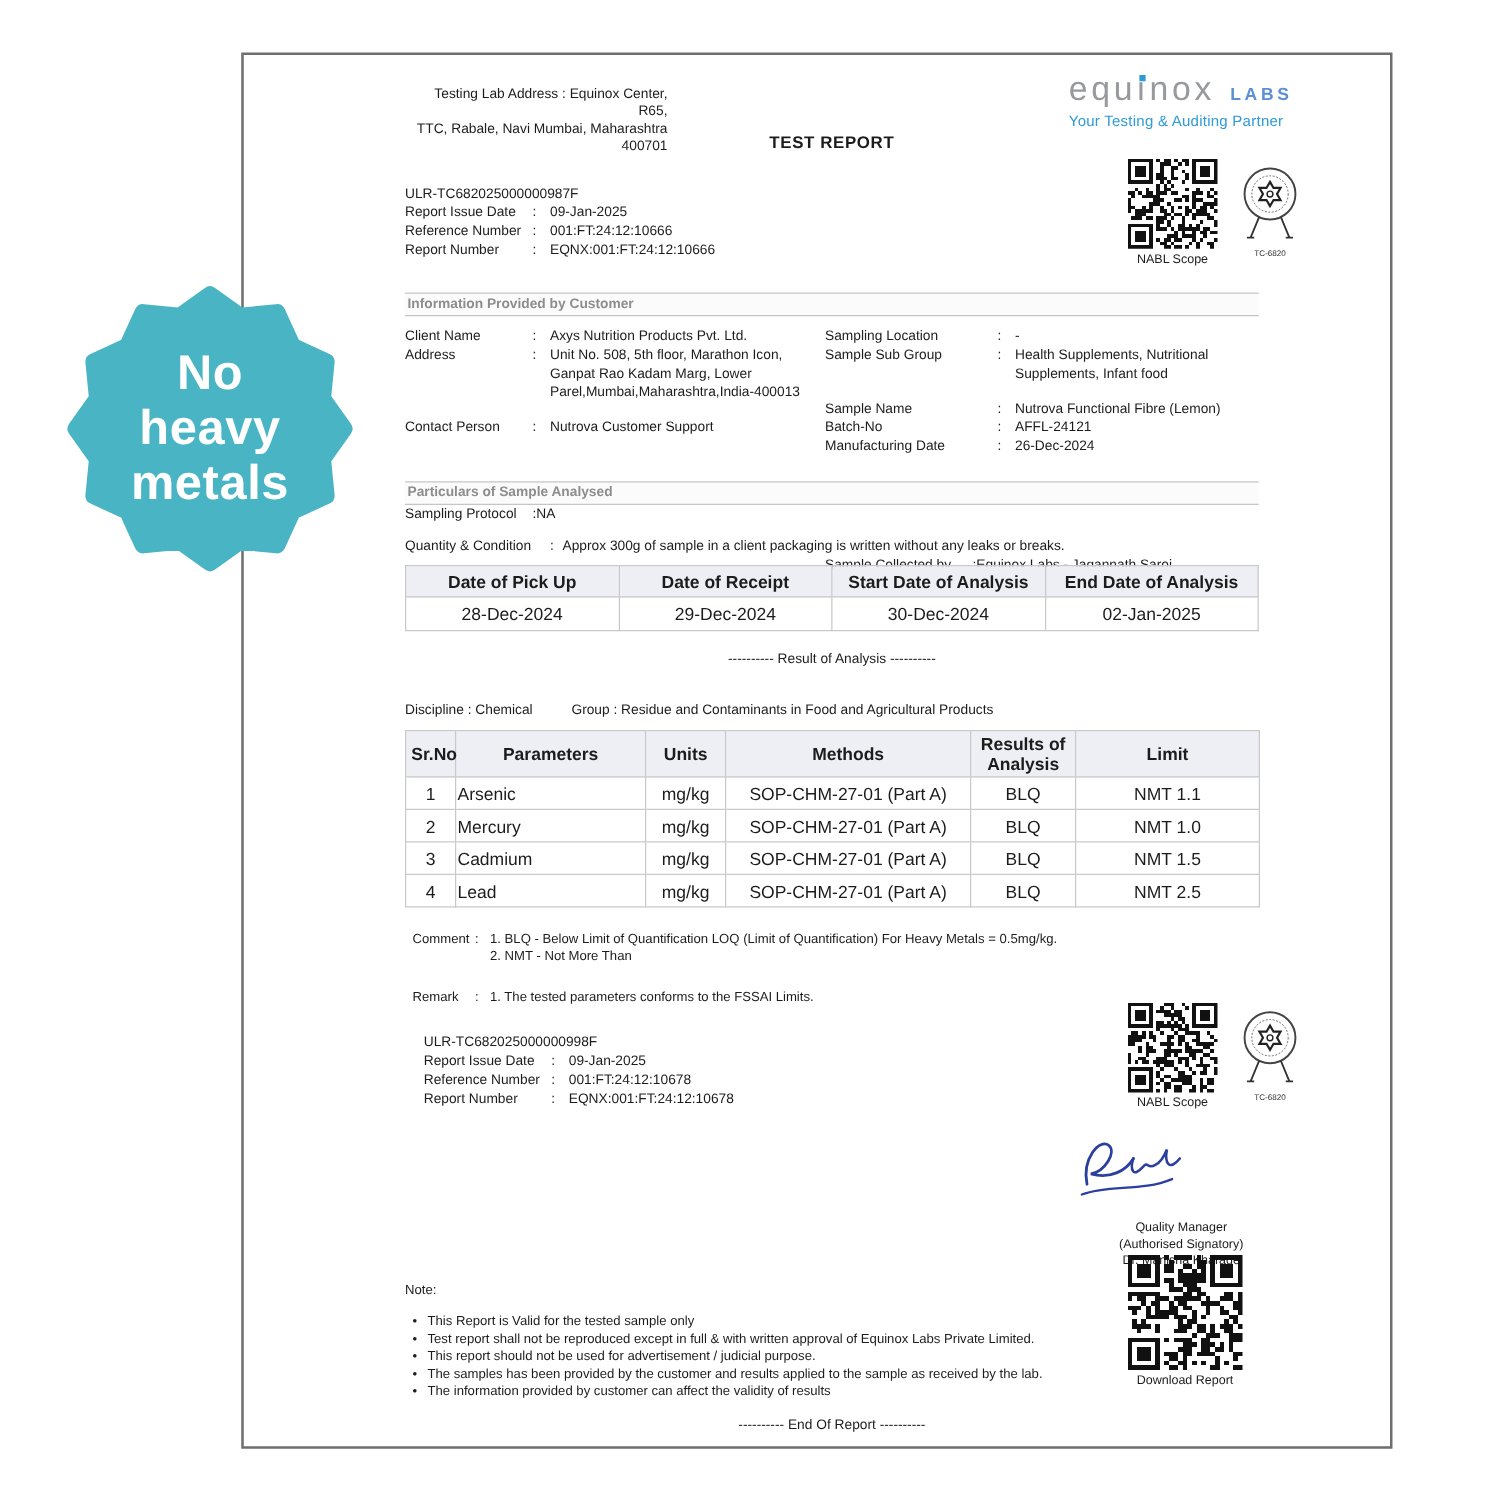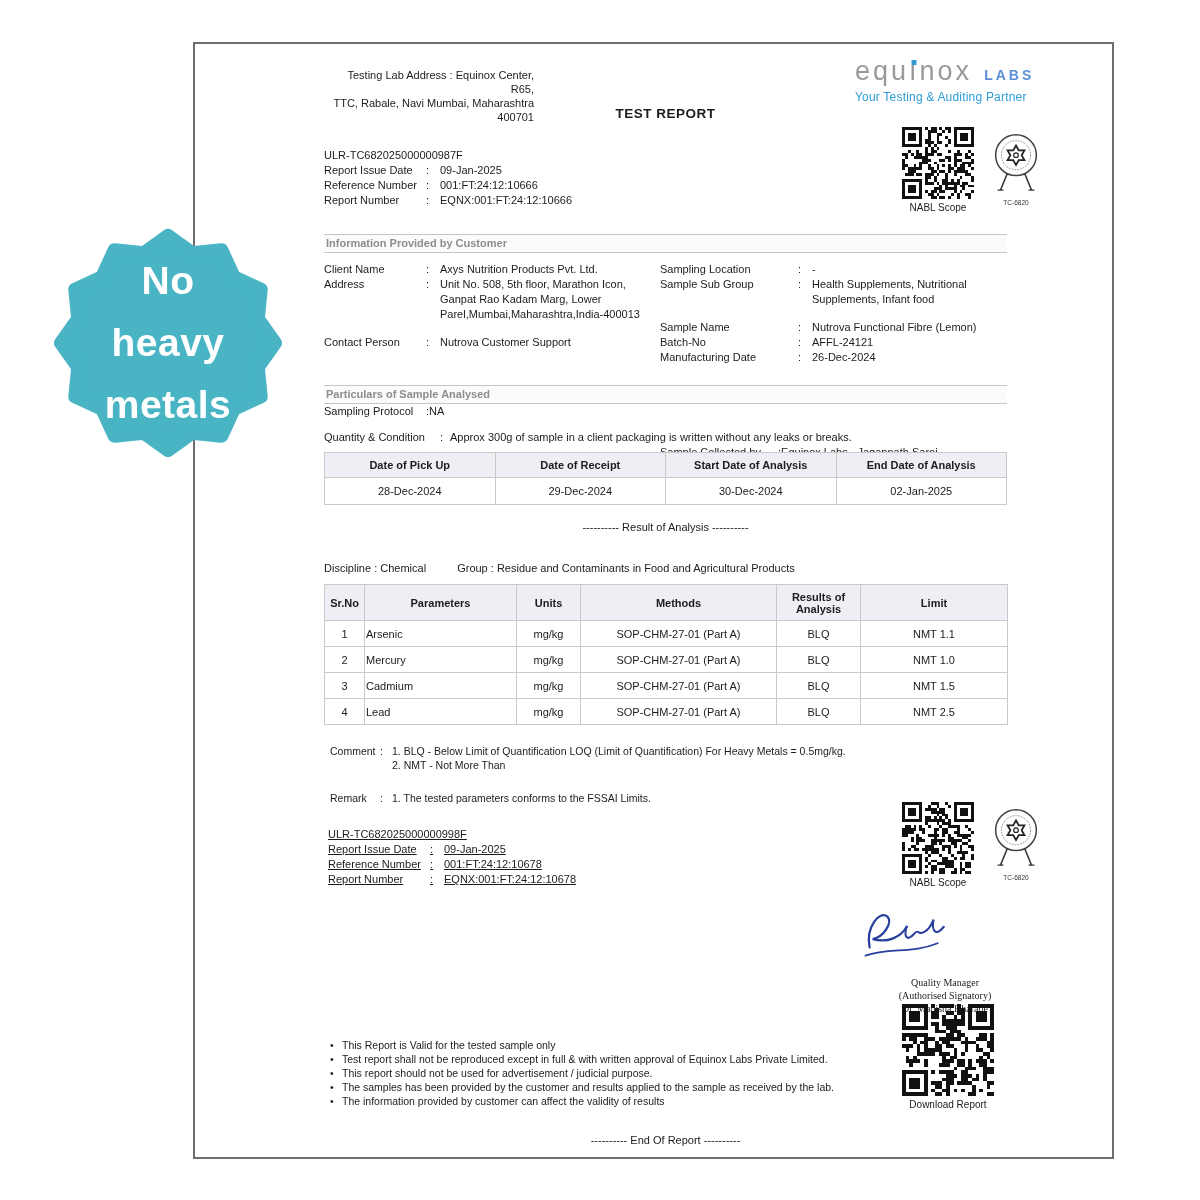--- a/index.html
+++ b/index.html
@@ -20,21 +20,21 @@
   .logo-row { display:flex; align-items:baseline; }
   .logo-word { font-size:27px; letter-spacing:3px; color:var(--logo-gray,#97999c); }
   .li-wrap { position:relative; display:inline-block; }
   .li-dot { position:absolute; top:4px; left:50%; transform:translateX(-50%); width:5px; height:5px; background:var(--tagline-blue,#2e9bd6); }
   .logo-labs { font-size:14px; font-weight:bold; letter-spacing:3px; color:var(--logo-blue,#5b8fd6); margin-left:12px; }
   .logo-tagline { font-size:12px; color:var(--tagline-blue,#2e9bd6); margin-top:3px; letter-spacing:.2px; }
 
   
   .ulr-block { width:330px; font-size:11px; line-height:15px; }
   .ulr1 { left:129px; top:104px; }
-  .ulr2 { left:133px; top:783px;text-decoration:underline; }
+  .ulr2 { left:144px; top:783px; }
   .kv { display:flex; }
   .kv .k { flex:none; }
   .kv .c { flex:none; width:14px; text-align:left; }
   .kv .v { flex:1; }
   .ulr-block .k { width:102px; }
 
   
   .secbar { left:129px; width:683px; height:19px; border-top:1px solid #c6c6c6; border-bottom:1px solid #c6c6c6; background:#fbfbfb; color:#8d8d8d; font-weight:bold; font-size:11px; line-height:17px; padding-left:2px; }
   .secbar1 { top:190px; } .secbar2 { top:341px; }
 
@@ -46,21 +46,21 @@
 
   
   .particulars-row { left:129px; top:361px; width:683px; display:flex; font-size:11px; }
   .pp-left { display:flex; width:336px; } .pp-left .k { width:102px; }
   .pp-right { display:flex; width:347px;margin-top:41px; } .pp-right .k { width:118px; }
   .quantity-row { left:129px; top:387px; width:683px; display:flex; font-size:11px; }
   .quantity-row .k { width:116px; } .quantity-row .c { width:10px; }
 
   
   table { border-collapse:collapse; table-layout:fixed; }
-  th,td { border:1px solid #c9c9c9; font-size:11px; }
+  th,td { border:1px solid #c9c9c9; font-size:14px; }
   th { background:#edeff4; font-weight:bold; }
   .dates-table { left:129px; top:408px; width:683px; }
   .dates-table th { height:25px; text-align:center; }
   .dates-table td { height:27px; text-align:center; }
   .results-table { left:129px; top:540px; width:683px; }
   .results-table th { height:36px; text-align:center; padding:2px 4px; }
   .results-table td { height:26px; text-align:center; }
   .results-table td.param { text-align:left; padding-left:1px; }
 
   .divider { left:129px; width:683px; text-align:center; font-size:11px; }
@@ -81,32 +81,32 @@
   .qr-label { font-size:10px; margin-top:3px; text-align:center; }
   .qr1 { left:707px; top:83px; width:72px; }
   .emblem1 { left:793px; top:86px; width:56px; text-align:center; }
   .qr2 { left:707px; top:758px; width:72px; }
   .emblem2 { left:793px; top:761px; width:56px; text-align:center; }
   .emblem-label { font-size:6.5px; color:#333; margin-top:1px; text-align:center; }
   .qr-download { left:707px; top:960px; width:92px; }
 
   
   .signature { left:662px; top:858px; width:118px; height:66px; }
-  .signatory { left:680px; top:932px; width:140px; text-align:center; font-size:10px; line-height:13px;font-family:Liberation Serif, serif; }
+  .signatory { left:680px; top:932px; width:140px; text-align:center; font-size:10px; line-height:13px; }
 
   
   .note-block { left:129px; top:982px; width:560px; font-size:10.5px; }
   .note-bullets { margin-top:12px; }
   .note-bullets .bullet { position:relative; padding-left:18px; line-height:14px; }
   .note-bullets .bullet::before { content:"•"; position:absolute; left:6px; }
 
   
   .badge { position:absolute; left:46px; top:221px; width:244px; height:244px; z-index:5; }
   .badge svg { position:absolute; inset:0; }
-  .badge-text { position:absolute; inset:0; display:flex; flex-direction:column; align-items:center; justify-content:center; color:#fff; font-weight:bold; font-size:39px; line-height:44px; letter-spacing:.5px;gap:18px; }
+  .badge-text { position:absolute; inset:0; display:flex; flex-direction:column; align-items:center; justify-content:center; color:#fff; font-weight:bold; font-size:39px; line-height:44px; letter-spacing:.5px; }
 </style>
 </head>
 <body>
 
 <div class="canvas">
 
   <div class="page">
 
     <div class="abs lab-address pre">Testing Lab Address : Equinox Center, R65,
 TTC, Rabale, Navi Mumbai, Maharashtra
@@ -1299,20 +1299,21 @@
             <rect x="18" y="24" width="1" height="1"></rect>
             <rect x="19" y="24" width="1" height="1"></rect>
             <rect x="23" y="24" width="1" height="1"></rect>
             <rect x="24" y="24" width="1" height="1"></rect>
           </g>
         </svg>
       <div class="qr-label">Download Report</div>
     </div>
 
     <div class="abs note-block">
+      <div>Note:</div>
       <div class="note-bullets">
         <div class="bullet">This Report is Valid for the tested sample only</div>
         <div class="bullet">Test report shall not be reproduced except in full &amp; with written approval of Equinox Labs Private Limited.</div>
         <div class="bullet">This report should not be used for advertisement / judicial purpose.</div>
         <div class="bullet">The samples has been provided by the customer and results applied to the sample as received by the lab.</div>
         <div class="bullet">The information provided by customer can affect the validity of results</div>
       </div>
     </div>
 
     <div class="abs divider end-divider">----------   End Of Report   ----------</div>

